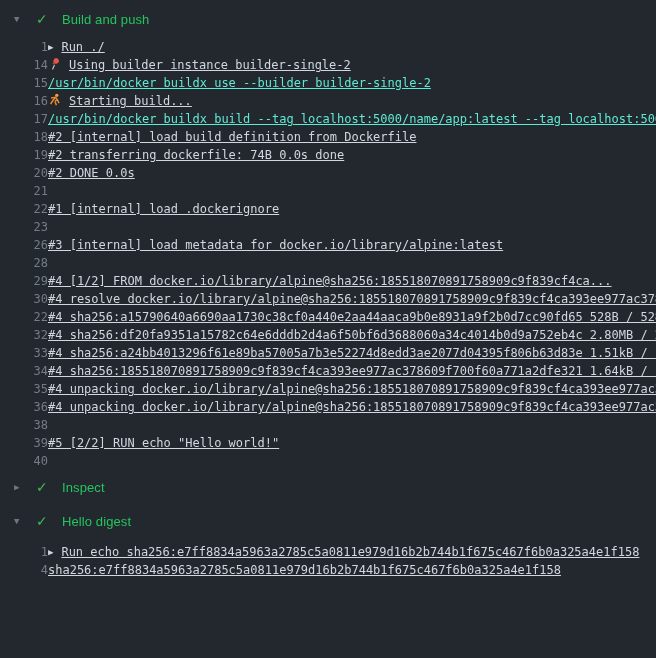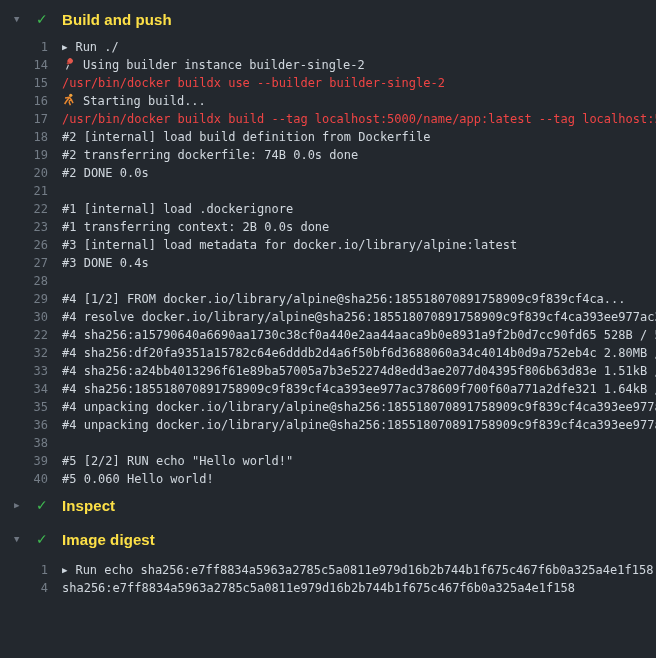--- a/index.html
+++ b/index.html
@@ -18,41 +18,41 @@
   .tri{
     width:22px;flex:none;
     color:#6e7681;font-size:9px;line-height:26px;
   }
   .check{
     width:26px;flex:none;
     color:#3fb950;font-size:14px;font-weight:bold;line-height:26px;
     font-family:"DejaVu Sans","Liberation Sans",sans-serif;
   }
   .section-label{
-    color:#fde047;font-size:15px;font-weight:700;
+    color:#22c55e;font-size:13px;font-weight:400;
     font-family:"Liberation Sans","DejaVu Sans",sans-serif;
     letter-spacing:.1px;
   }
 
   .sec0 .section-header{margin-top:6px;}
   .sec0 .lines{margin-top:6px;}
   .sec1 .section-header{margin-top:4px;}
   .sec2 .section-header{margin-top:8px;}
   .sec2 .lines{margin-top:9px;}
 
   .log-line{
     display:flex;height:18px;line-height:18px;
     white-space:pre;overflow:hidden;font-size:12px;
   }
   .ln{
     width:48px;flex:none;text-align:right;
     color:#747d87;
   }
-  .lt{margin-left:14px;color:#d0d7de;}
-  .lt.cmd{color:#ef4444;}
+  .lt{color:#d0d7de;text-decoration:underline;}
+  .lt.cmd{color:#5eead4;}
   .play{
     display:inline-block;color:#ced6de;font-size:9px;
     margin-right:8px;vertical-align:1px;
   }
   .emoji{
     display:inline-block;width:14px;height:14px;margin-right:7px;
     vertical-align:-2px;
   }
   .emoji svg{display:block;}
 </style>
@@ -81,52 +81,51 @@
                 <circle cx="10" cy="2.7" r="1.9" fill="#f0a13c"></circle>
                 <path d="M3.5 5.6 L8.6 4.9 L10.6 7.6 L7.9 9.6" fill="none" stroke="#e8882f" stroke-width="1.7"></path>
                 <path d="M10.6 7.6 L12.6 11.6 M7.9 9.6 L9.6 14 M8.6 4.9 L5.6 8.6 L3 12.6" fill="none" stroke="#e8882f" stroke-width="1.7"></path>
               </svg></span>Starting build...</span></div>
         <div class="log-line"><span class="ln">17</span><span class="lt cmd">/usr/bin/docker buildx build --tag localhost:5000/name/app:latest --tag localhost:5000</span></div>
         <div class="log-line"><span class="ln">18</span><span class="lt">#2 [internal] load build definition from Dockerfile</span></div>
         <div class="log-line"><span class="ln">19</span><span class="lt">#2 transferring dockerfile: 74B 0.0s done</span></div>
         <div class="log-line"><span class="ln">20</span><span class="lt">#2 DONE 0.0s</span></div>
         <div class="log-line"><span class="ln">21</span><span class="lt"></span></div>
         <div class="log-line"><span class="ln">22</span><span class="lt">#1 [internal] load .dockerignore</span></div>
-        <div class="log-line"><span class="ln">23</span><span class="lt">#1 transferring context: 2B 0.0s done</span></div>
+        <div class="log-line"><span class="ln">23</span></div>
         <div class="log-line"><span class="ln">26</span><span class="lt">#3 [internal] load metadata for docker.io/library/alpine:latest</span></div>
-        <div class="log-line"><span class="ln">27</span><span class="lt">#3 DONE 0.4s</span></div>
         <div class="log-line"><span class="ln">28</span><span class="lt"></span></div>
         <div class="log-line"><span class="ln">29</span><span class="lt">#4 [1/2] FROM docker.io/library/alpine@sha256:185518070891758909c9f839cf4ca...</span></div>
         <div class="log-line"><span class="ln">30</span><span class="lt">#4 resolve docker.io/library/alpine@sha256:185518070891758909c9f839cf4ca393ee977ac378609f700f60a771a2dfe321</span></div>
         <div class="log-line"><span class="ln">22</span><span class="lt">#4 sha256:a15790640a6690aa1730c38cf0a440e2aa44aaca9b0e8931a9f2b0d7cc90fd65 528B / 528B</span></div>
         <div class="log-line"><span class="ln">32</span><span class="lt">#4 sha256:df20fa9351a15782c64e6dddb2d4a6f50bf6d3688060a34c4014b0d9a752eb4c 2.80MB / 2.80MB</span></div>
         <div class="log-line"><span class="ln">33</span><span class="lt">#4 sha256:a24bb4013296f61e89ba57005a7b3e52274d8edd3ae2077d04395f806b63d83e 1.51kB / 1.51kB</span></div>
         <div class="log-line"><span class="ln">34</span><span class="lt">#4 sha256:185518070891758909c9f839cf4ca393ee977ac378609f700f60a771a2dfe321 1.64kB / 1.64kB</span></div>
         <div class="log-line"><span class="ln">35</span><span class="lt">#4 unpacking docker.io/library/alpine@sha256:185518070891758909c9f839cf4ca393ee977ac378609f700f60a771a2dfe321</span></div>
         <div class="log-line"><span class="ln">36</span><span class="lt">#4 unpacking docker.io/library/alpine@sha256:185518070891758909c9f839cf4ca393ee977ac378609f700f60a771a2dfe321</span></div>
         <div class="log-line"><span class="ln">38</span><span class="lt"></span></div>
         <div class="log-line"><span class="ln">39</span><span class="lt">#5 [2/2] RUN echo "Hello world!"</span></div>
-        <div class="log-line"><span class="ln">40</span><span class="lt">#5 0.060 Hello world!</span></div>
+        <div class="log-line"><span class="ln">40</span></div>
       </div>
   </div>
 
   <div class="section sec1">
     <div class="section-header">
       <span class="tri">▶</span>
       <span class="check">✓</span>
       <span class="section-label">Inspect</span>
     </div>
     <div class="lines"></div>
   </div>
 
   <div class="section sec2">
     <div class="section-header">
       <span class="tri">▼</span>
       <span class="check">✓</span>
-      <span class="section-label">Image digest</span>
+      <span class="section-label">Hello digest</span>
     </div>
     <div class="lines">
         <div class="log-line"><span class="ln">1</span><span class="lt"><span class="play">▶</span>Run echo sha256:e7ff8834a5963a2785c5a0811e979d16b2b744b1f675c467f6b0a325a4e1f158</span></div>
         <div class="log-line"><span class="ln">4</span><span class="lt">sha256:e7ff8834a5963a2785c5a0811e979d16b2b744b1f675c467f6b0a325a4e1f158</span></div>
       </div>
   </div>
 
 </div>
 
 </body></html>

